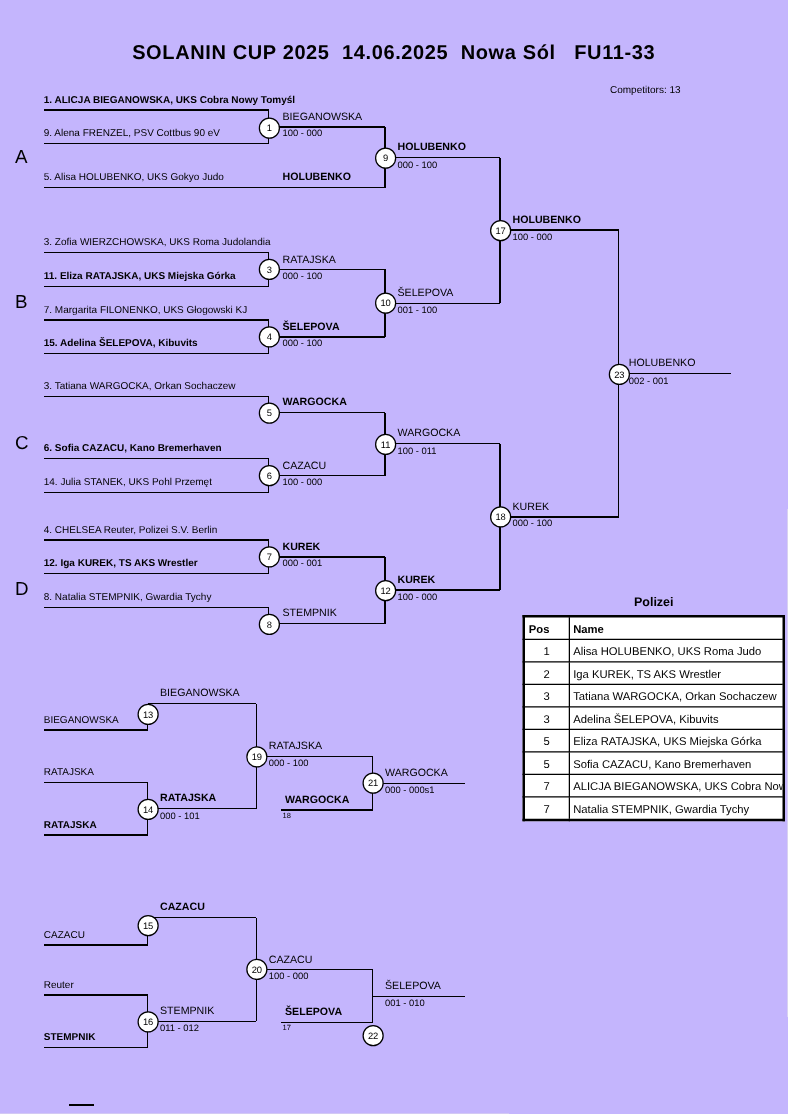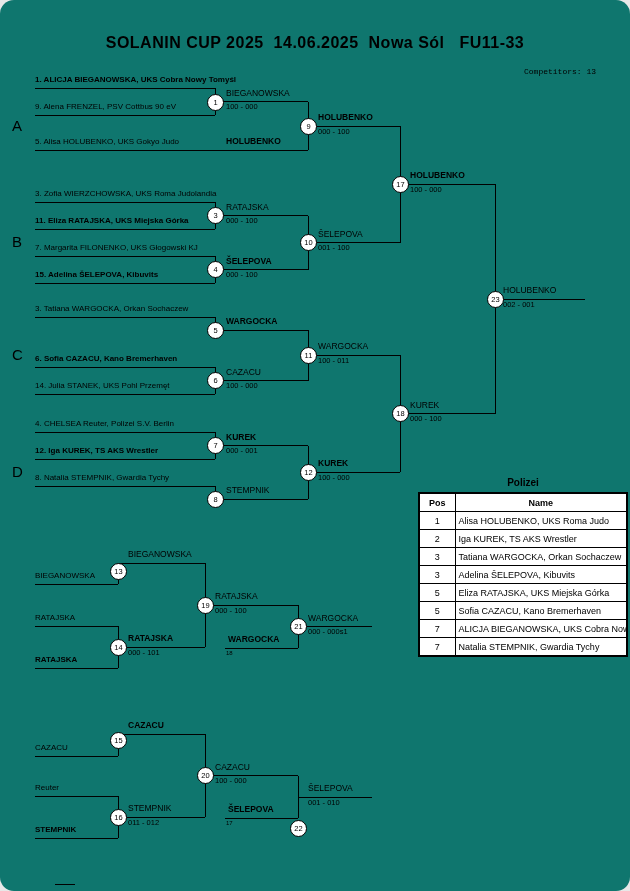--- a/index.html
+++ b/index.html
@@ -1,33 +1,33 @@
 <!DOCTYPE html>
 <html><head>
 <meta charset="utf-8">
 <style>
   html,body{margin:0;padding:0;background:#e8e8e8;}
-  .page{position:relative;width:630px;height:891px;background:#0f766e;overflow:hidden;
-        font-family:"Liberation Sans", sans-serif;color:#000;margin:0 auto;border-radius:14px;}
+  .page{position:relative;width:630px;height:891px;background:#c4b5fd;overflow:hidden;
+        font-family:"Liberation Sans", sans-serif;color:#000;margin:0 auto;}
   .abs{position:absolute;white-space:nowrap;line-height:1.15;}
   svg.lines{position:absolute;left:0;top:0;pointer-events:none;}
   .title{left:0;right:0;top:34px;text-align:center;font-size:16px;font-weight:bold;white-space:pre;letter-spacing:.5px;}
   .competitors{font-size:8px;}
   .pool-letter{font-size:15px;}
   .entrant{font-size:8px;}
   .wname{font-size:8.5px;}
   .score{font-size:7.5px;}
   .tiny{font-size:6px;}
   .b{font-weight:bold;}
   .circle{position:absolute;width:15px;height:15px;border:1px solid #000;border-radius:50%;
           background:#fff;display:flex;align-items:center;justify-content:center;font-size:7.5px;}
   .results-title{font-size:10px;font-weight:bold;text-align:center;width:210px;}
   table.results{position:absolute;border-collapse:collapse;border:2px solid #000;table-layout:fixed;width:210px;background:#fff;}
   table.results th, table.results td{border:1px solid #000;height:17px;padding:0 3px;font-size:9px;overflow:hidden;white-space:nowrap;}
-  table.results th{font-weight:bold;text-align:center;}
+  table.results th{font-weight:bold;text-align:left;}
   td.pos{text-align:center;}
   td.name{text-align:left;}
 </style>
 </head>
 <body>
 
 <div class="page">
 
   <svg class="lines" width="630" height="891" viewBox="0 0 630 891" shape-rendering="crispEdges">
     <g stroke="#000" stroke-width="1">
@@ -101,21 +101,21 @@
         <line x1="205" y1="775.5" x2="298" y2="775.5"></line>
       <line x1="225" y1="818" x2="298" y2="818"></line>
         <line x1="298" y1="775.5" x2="298" y2="818"></line>
       <line x1="298" y1="797" x2="372" y2="797"></line>
 
       <line x1="55" y1="884" x2="75" y2="884"></line>
     </g>
   </svg>
 
   <div class="abs title">SOLANIN CUP 2025  14.06.2025  Nowa Sól   FU11-33</div>
-  <div class="abs competitors" style="left:524px;top:67px;font-family:Liberation Mono, monospace;">Competitors: 13</div>
+  <div class="abs competitors" style="left:488px;top:67px;">Competitors: 13</div>
 
   <div class="abs pool-letter" style="left:12px;top:117px;">A</div>
   <div class="abs pool-letter" style="left:12px;top:233px;">B</div>
   <div class="abs pool-letter" style="left:12px;top:346px;">C</div>
   <div class="abs pool-letter" style="left:12px;top:463px;">D</div>
 
   <div class="abs entrant b" style="left:35px;top:75px;">1. ALICJA BIEGANOWSKA, UKS Cobra Nowy Tomyśl</div>
   <div class="abs entrant" style="left:35px;top:102px;">9. Alena FRENZEL, PSV Cottbus 90 eV</div>
   <div class="abs entrant" style="left:35px;top:137px;">5. Alisa HOLUBENKO, UKS Gokyo Judo</div>
   <div class="abs entrant" style="left:35px;top:189px;">3. Zofia WIERZCHOWSKA, UKS Roma Judolandia</div>

